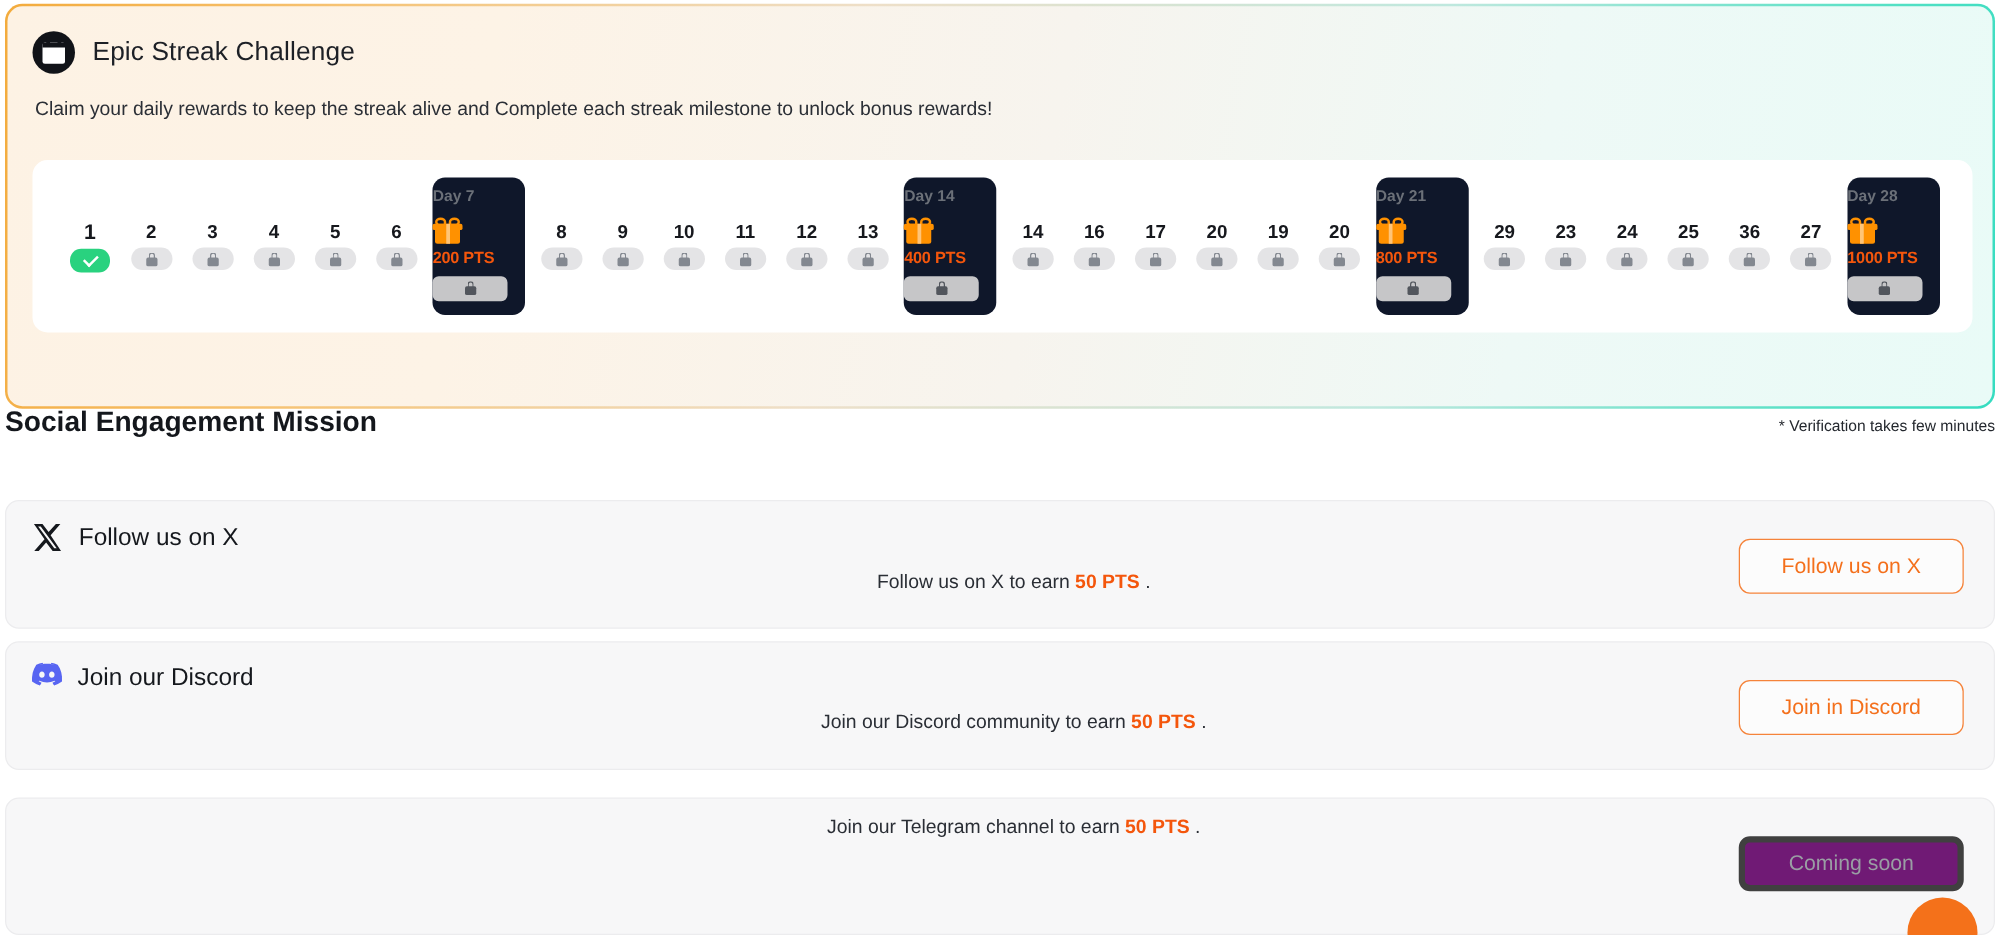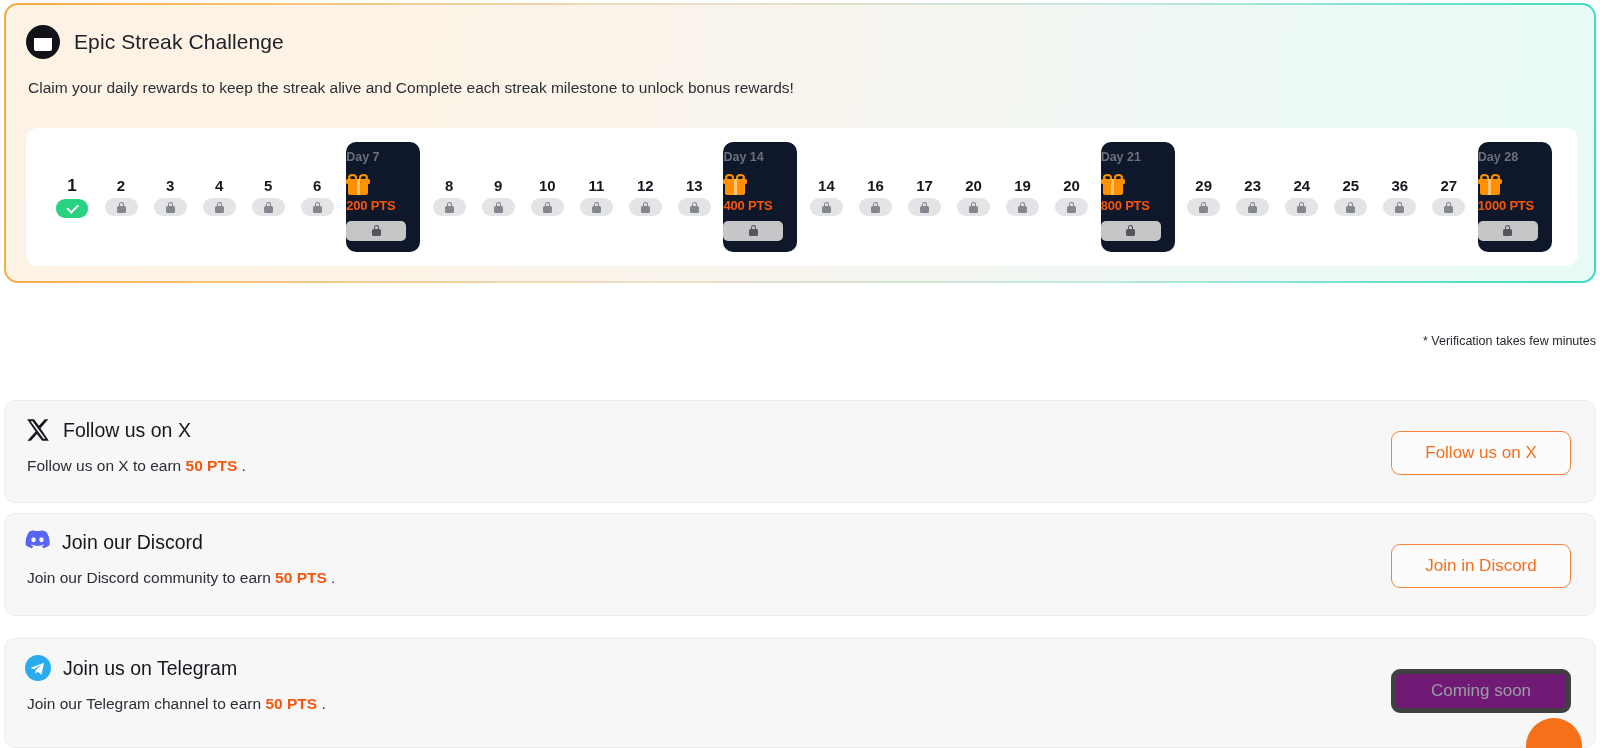--- a/index.html
+++ b/index.html
@@ -9,21 +9,21 @@
     background: #ffffff;
     font-family: "Liberation Sans", sans-serif;
     overflow: hidden;
   }
   #root { position: relative; width: 1600px; height: 748px; }
 
   
   .streak-card {
     position: absolute;
     left: 4px; top: 3px;
-    width: 1592px; height: 280px;
+    width: 1592px; height: 324px;
     border-radius: 14px;
     padding: 2px;
     background: linear-gradient(100deg,#f3ab3c 0%, #f6c272 16%, #eedfc8 42%, #bfe8de 70%, #52e0c4 92%, #35dcc0 100%);
   }
   .streak-card-inner {
     width: 100%; height: 100%;
     border-radius: 12px;
     background: linear-gradient(100deg, #fdf2e4 0%, #fdf3e6 24%, #f7f4ee 52%, #eef9f6 76%, #e9fbf7 100%);
     position: relative;
   }
@@ -116,21 +116,21 @@
   
   .mission {
     position: absolute; left: 4px; width: 1592px; height: 103px;
     background: #f7f7f8; border: 1px solid #ececee; border-radius: 11px;
   }
   .mission.m1 { top: 400px; }
   .mission.m2 { top: 513px; }
   .mission.m3 { top: 638px; height: 110px; }
   .m-head { display: flex; align-items: center; gap: 12px; padding: 16px 0 0 20px; }
   .m-title { font-size: 19.5px; color: #15181d; }
-  .m-desc { padding: 14px 0 0 22px; font-size: 15.5px; color: #2a2e35; }
+  .m-desc { padding: 14px 0 0 22px; font-size: 15.5px; color: #2a2e35; text-align: center; }
   .m-desc b { color: #f4560c; }
   .m-desc .dot { color: #2a2e35; font-weight: normal; }
 
   .m-btn {
     position: absolute; right: 24px; top: 30px;
     width: 180px; height: 44px; border-radius: 9px;
     background: #fcfcfc; border: 1.4px solid #f5833a; color: #f4701c;
     font-family: "Liberation Sans", sans-serif; font-size: 17px;
     cursor: pointer;
   }
@@ -453,20 +453,21 @@
                   <span class="body"></span>
                 </span>
               </button>
             </div>
           </div>
       </div>
 
     </div>
   </div>
 
+  <div class="sec-title">Social Engagement Mission</div>
   <div class="sec-note">* Verification takes few minutes</div>
 
   <div class="mission m1">
     <div class="m-head">
       <span class="x-icon">
         <svg viewBox="0 0 24 24" width="26" height="26">
             <path fill="#15181d" d="M18.2 2h3.3l-7.2 8.3L22 22h-6.2l-4.8-6.3L5.5 22H2.2l7.6-8.7L2 2h6.3l4.5 6 5.4-6zm-1.2 18h1.8L7 3.9H5.1L17 20z"></path>
           </svg>
       </span>
       <span class="m-title">Follow us on X</span>
@@ -482,28 +483,19 @@
             <path fill="#5865f2" d="M20.3 1.6A19.7 19.7 0 0 0 15.4.1l-.4.8a14.6 14.6 0 0 1 4.3 1.4c-2.1-1-4.4-1.4-7.3-1.4S7 1.3 4.9 2.3A14.6 14.6 0 0 1 9.2.9L8.8.1A19.7 19.7 0 0 0 3.9 1.6C1.2 5.6.3 9.9.6 14.5a19.9 19.9 0 0 0 6 3 14.8 14.8 0 0 0 1.3-2.1c-.8-.3-1.5-.7-2.2-1.1l.5-.4a14 14 0 0 0 11.8 0l.5.4c-.7.4-1.4.8-2.2 1.1a14.8 14.8 0 0 0 1.3 2.1 19.9 19.9 0 0 0 6-3c.4-5.3-.8-9.6-3.3-12.9zM8.2 11.7c-1.2 0-2.1-1.1-2.1-2.4S7 6.9 8.2 6.9s2.2 1.1 2.1 2.4c0 1.3-.9 2.4-2.1 2.4zm7.6 0c-1.2 0-2.1-1.1-2.1-2.4s.9-2.4 2.1-2.4 2.2 1.1 2.1 2.4c0 1.3-.9 2.4-2.1 2.4z"></path>
           </svg>
       </span>
       <span class="m-title">Join our Discord</span>
     </div>
     <div class="m-desc"><span>Join our Discord community to earn </span><b>50 PTS</b><span class="dot"> .</span></div>
     <button class="m-btn">Join in Discord</button>
   </div>
 
   <div class="mission m3">
-    <div class="m-head">
-      <span class="tg-icon">
-        <svg viewBox="0 0 24 24" width="26" height="26">
-            <circle cx="12" cy="12" r="12" fill="#2aabee"></circle>
-            <path fill="#fff" d="M5.5 11.8l11-4.3c.5-.2 1 .1.8.8l-1.9 8.9c-.1.6-.5.7-1 .4l-2.8-2.1-1.4 1.3c-.1.1-.3.2-.6.2l.2-3 5.2-4.7c.2-.2 0-.3-.3-.1l-6.4 4-2.2-.7c-.5-.1-.5-.5.1-.7z"></path>
-          </svg>
-      </span>
-      <span class="m-title">Join us on Telegram</span>
-    </div>
     <div class="m-desc"><span>Join our Telegram channel to earn </span><b>50 PTS</b><span class="dot"> .</span></div>
     <button class="m-btn disabled">Coming soon</button>
   </div>
 
   <button class="fab"></button>
 
 </div>
 
 </body></html>

